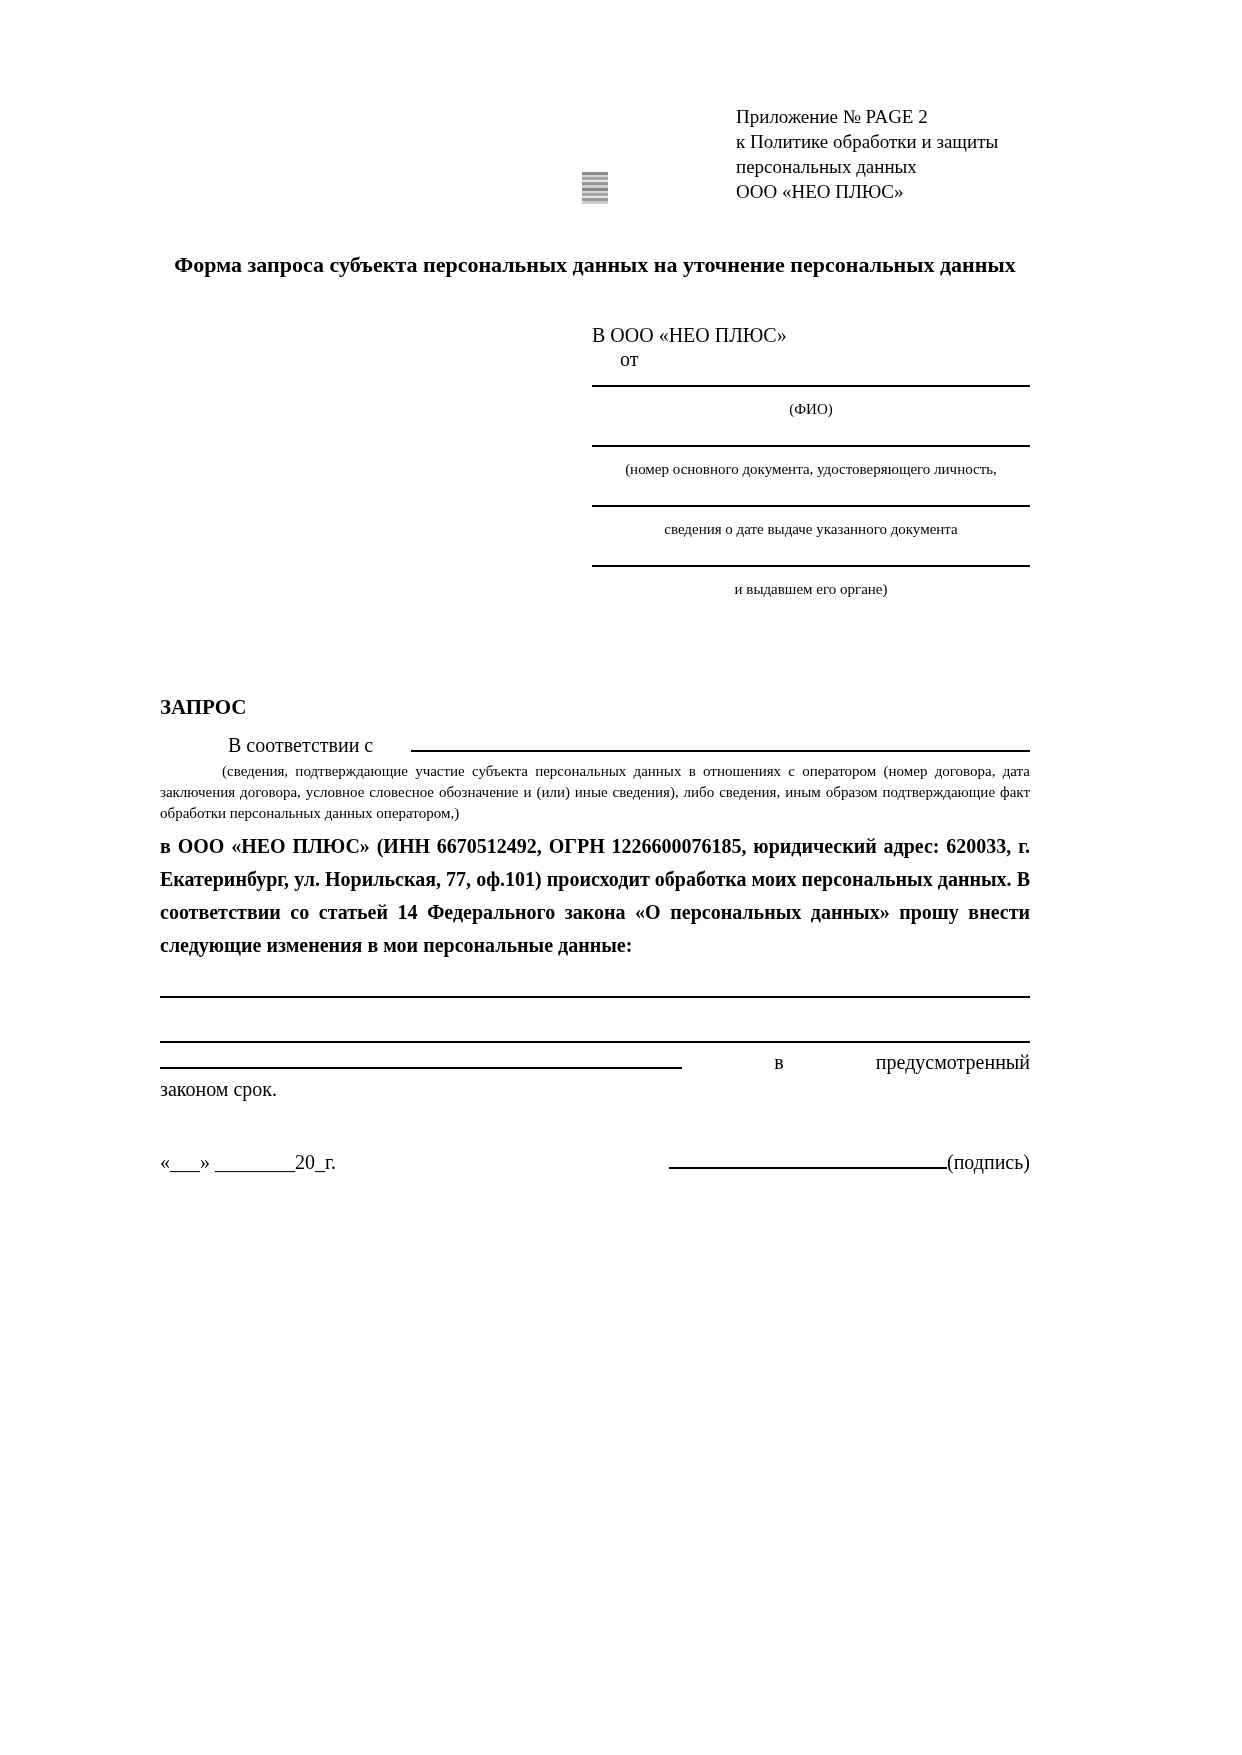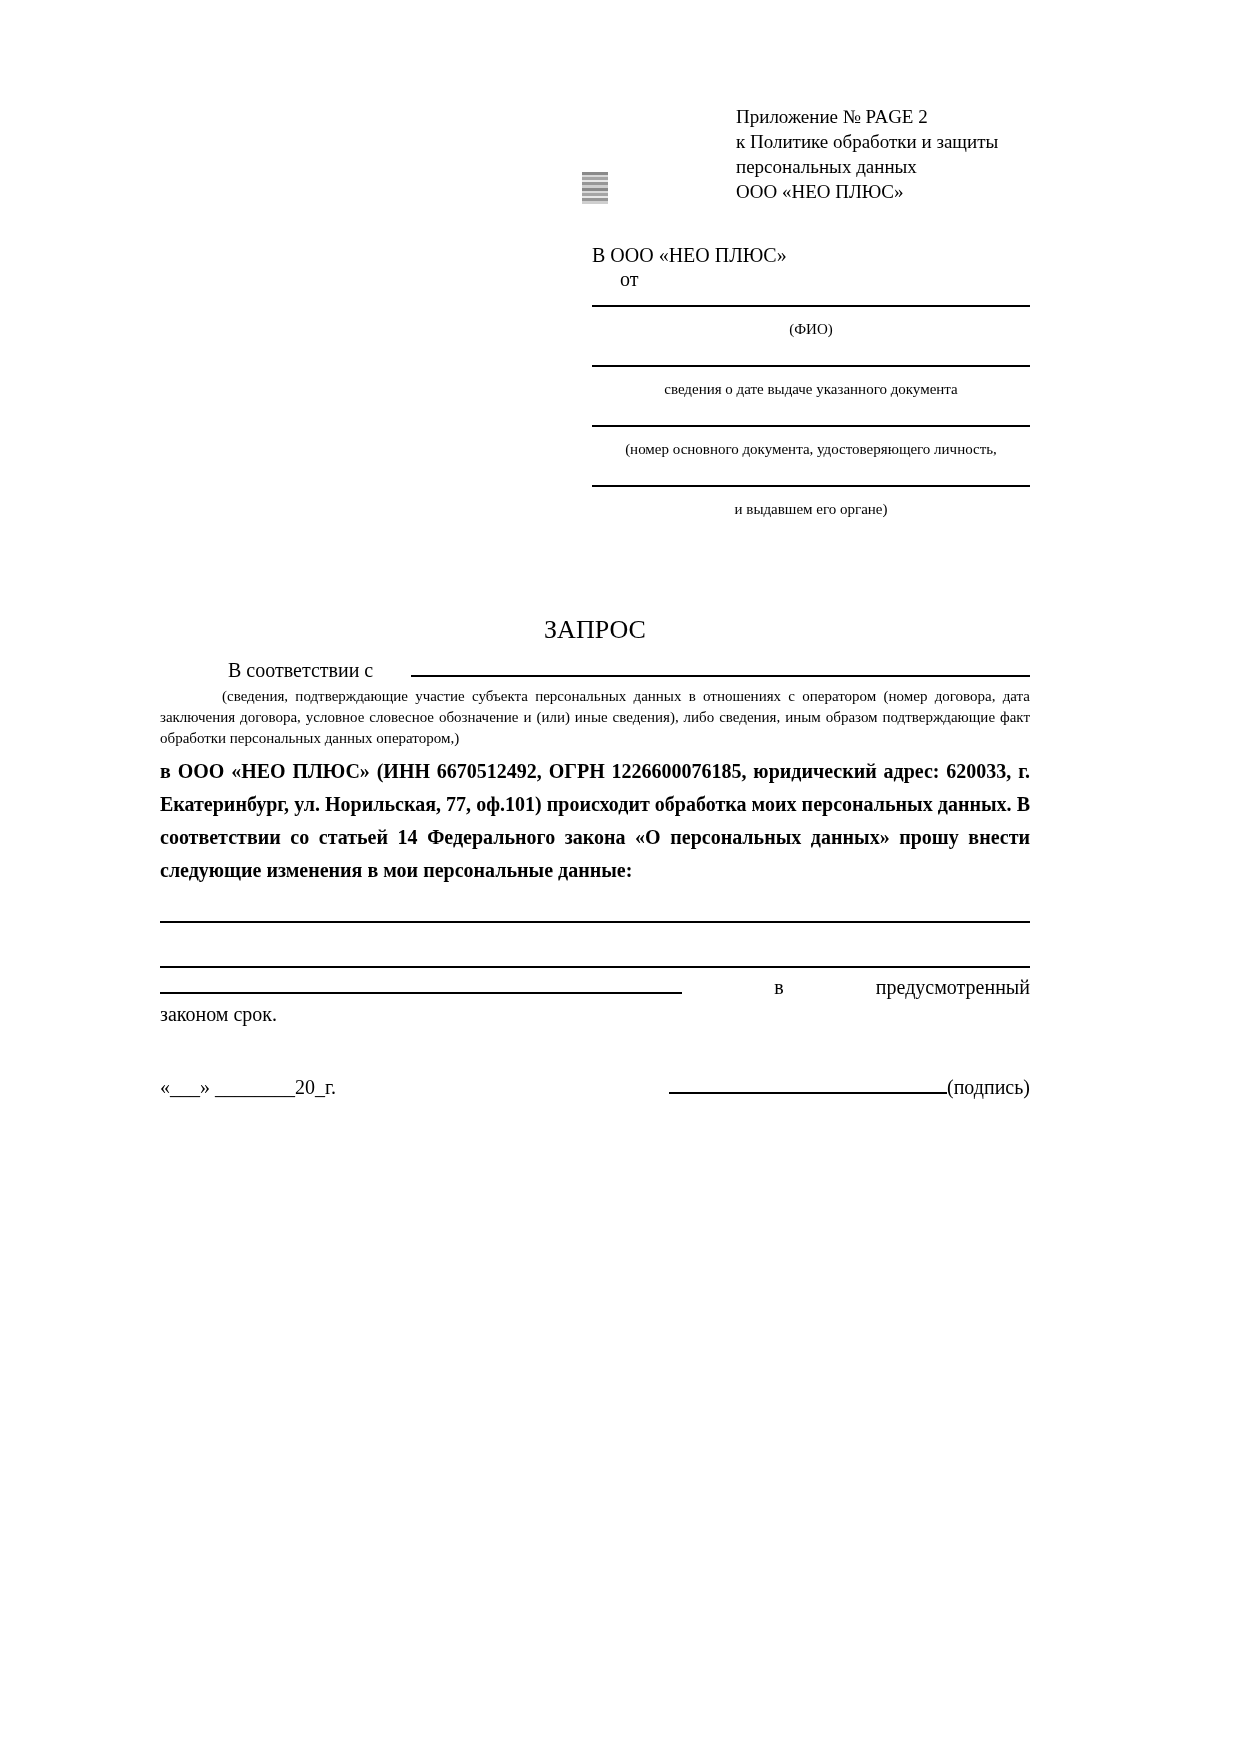--- a/index.html
+++ b/index.html
@@ -32,21 +32,21 @@
   }
 
   
   .addressee { margin-top:40px; margin-left:432px; width:438px; font-size:20px; }
   .addressee .from-label { margin-left:28px; margin-top:1px; }
   .fill-field { margin-top:26px; border-top:2px solid #000; }
   .fill-field.first { margin-top:14px; }
   .fill-caption { text-align:center; font-size:15px; line-height:19px; padding-top:13px; white-space:nowrap; }
 
   
-  .zapros-heading { margin-top:96px; text-align:center; font-size:26px; }
+  .zapros-heading { margin-top:96px; font-size:21px;font-weight:bold; }
   .vsootv { display:flex; align-items:baseline; margin-top:10px; font-size:20px;gap:30px; }
   .vsootv .lead { padding-left:68px; white-space:nowrap; }
   .uline { border-bottom:2px solid #000; }
   .vsootv .uline { flex:1 1 auto; height:1em; margin-left:8px; }
 
   .fineprint {
     margin:4px 0 0 0; font-size:15px; line-height:21px;
     text-align:justify; text-indent:62px;
   }
   .body-par {
@@ -80,33 +80,34 @@
     <div class="header-row">
       <span class="doc-icon"></span>
       <div class="header-text">
         <div>Приложение №  PAGE 2</div>
         <div>к Политике обработки и защиты</div>
         <div>персональных данных</div>
         <div>ООО «НЕО ПЛЮС»</div>
       </div>
     </div>
 
+    <h1 class="title">Форма запроса субъекта персональных данных на уточнение персональных данных</h1>
 
     <div class="addressee">
       <div>В ООО «НЕО ПЛЮС»</div>
       <div class="from-label">от</div>
 
       <div class="fill-field first">
         <div class="fill-caption">(ФИО)</div>
       </div>
       <div class="fill-field">
-        <div class="fill-caption">сведения о дате выдаче указанного документа</div>
+        <div class="fill-caption">(номер основного документа, удостоверяющего личность,</div>
       </div>
       <div class="fill-field">
-        <div class="fill-caption">(номер основного документа, удостоверяющего личность,</div>
+        <div class="fill-caption">сведения о дате выдаче указанного документа</div>
       </div>
       <div class="fill-field">
         <div class="fill-caption">и выдавшем его органе)</div>
       </div>
     </div>
 
     <div class="zapros-heading">ЗАПРОС</div>
 
     <div class="vsootv">
       <span class="lead">В соответствии с</span>

